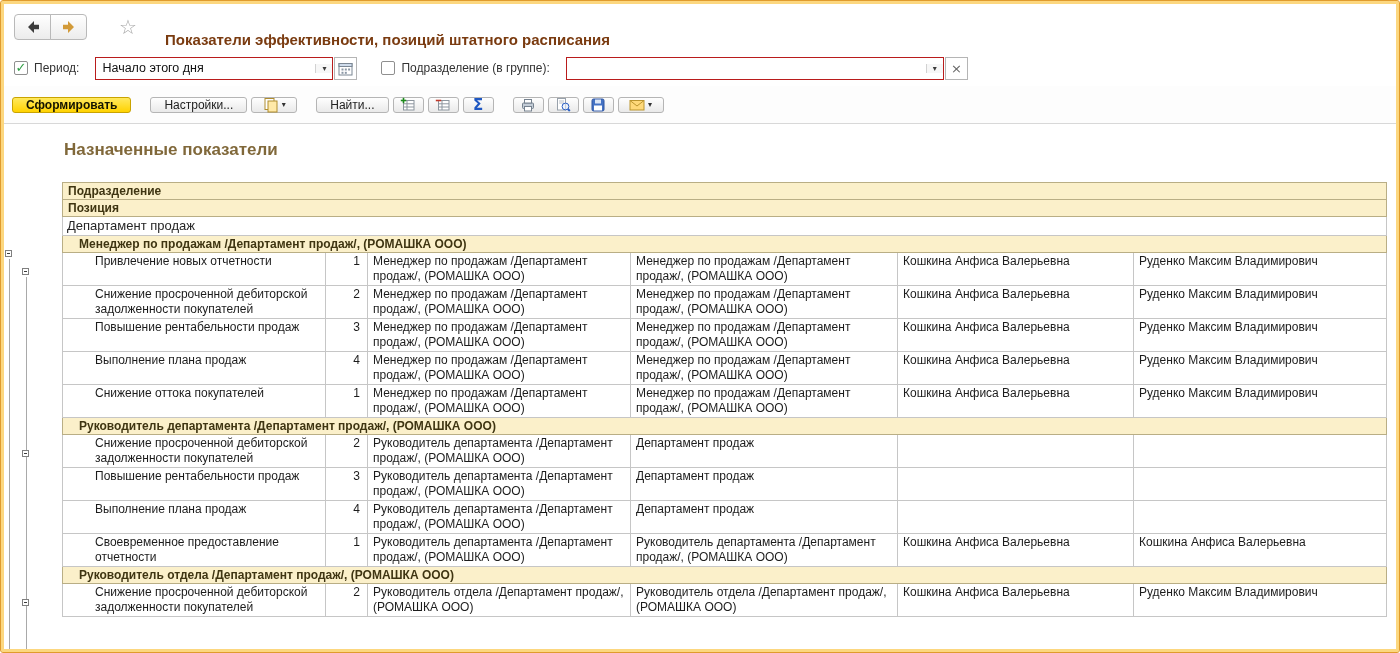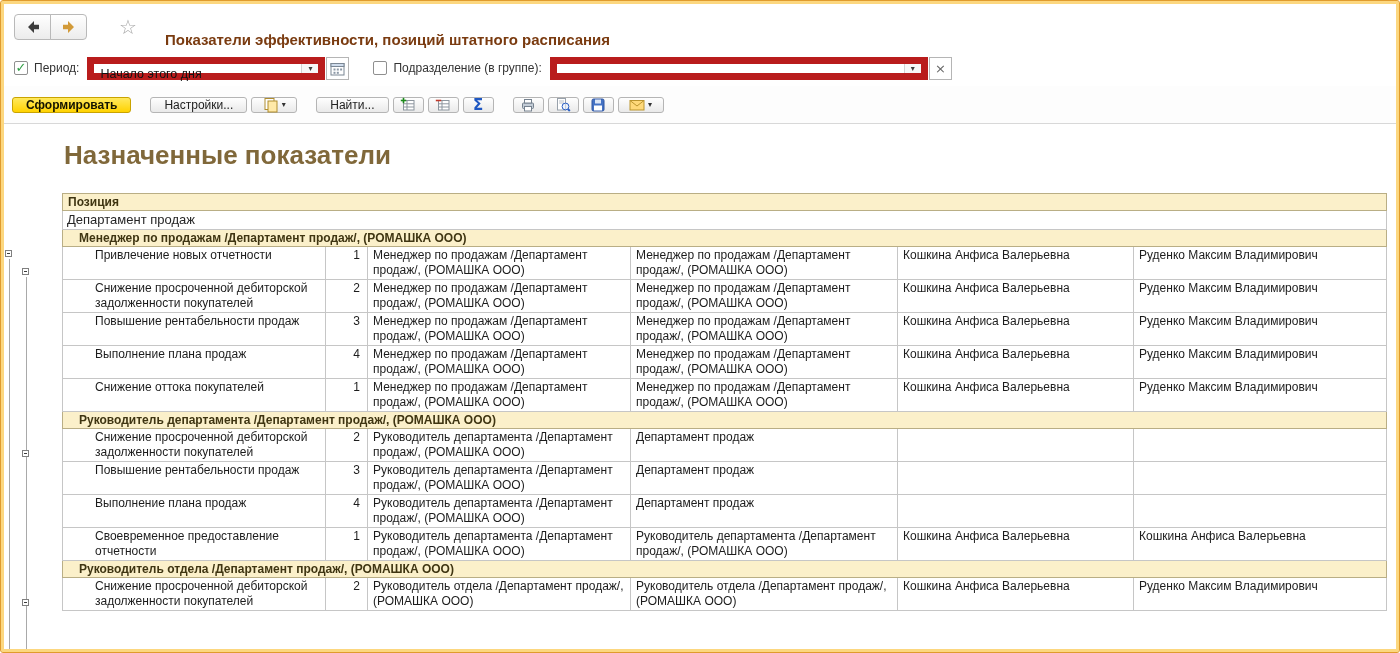--- a/index.html
+++ b/index.html
@@ -20,21 +20,21 @@
   .star{margin-left:32px;font-size:20px;color:#a9a9a9;line-height:1;}
   .win-title{margin-left:28px;font-size:15px;font-weight:bold;color:#7a3b10;white-space:nowrap;margin-top:24px;}
   .glyph{font-family:"DejaVu Sans",sans-serif;}
 
   
   .filterbar{height:36px;display:flex;align-items:center;padding:0 14px;background:#fff;}
   .checkbox{width:14px;height:14px;border:1px solid #8f8f8f;border-radius:2px;background:#fff;
     display:inline-flex;align-items:center;justify-content:center;flex:none;}
   .check{color:#2f9e44;font-size:13px;font-weight:bold;line-height:1;margin-top:-1px;}
   .flabel{margin-left:6px;font-size:12px;color:#333;white-space:nowrap;}
-  .combo{margin-left:8px;height:23px;border:7px solid #b91c1c;background:#fff;display:flex;align-items:flex-start;flex:none;}
+  .combo{margin-left:16px;height:23px;border:1px solid #b91c1c;background:#fff;display:flex;align-items:center;flex:none;}
   .combo-text{flex:1;padding:0 6px;font-size:12.5px;line-height:21px;color:#111;white-space:nowrap;overflow:hidden;}
   .combo-btn{width:17px;border-left:1px solid #d2d2d2;background:#f7f7f7;display:flex;align-items:center;justify-content:center;}
   .combo-btn .dd{font-size:8px;color:#3c3c3c;}
   .mini-btn{width:23px;height:23px;border:1px solid #b5b5b5;background:#fff;display:flex;
     align-items:center;justify-content:center;padding:0;margin-left:1px;font-size:13px;color:#666;}
   .gap22{width:24px;flex:none;}
 
   
   .toolbar{height:38px;display:flex;align-items:center;padding:0 12px;gap:4px;background:#fdfdfd;
     border-bottom:1px solid #d8d8d8;}
@@ -48,21 +48,21 @@
   .sigma{color:#1f57c2;font-weight:bold;font-size:15px;}
   .tb-gap{width:11px;flex:none;}
 
   
   .report{position:relative;height:529px;display:flex;overflow:hidden;background:#fff;}
   .gutter{width:62px;position:relative;flex:none;}
   .tree-box{position:absolute;width:7px;height:7px;border:1px solid #7f7f7f;background:#fff;z-index:2;}
   .tree-box::after{content:"";position:absolute;left:1px;right:1px;top:2px;border-top:1px solid #3c3c3c;}
   .tree-line{position:absolute;width:0;border-left:1px solid #a9a9a9;z-index:1;}
   .report-body{flex:1;padding-top:12px;overflow:hidden;}
-  .report-title{font-size:26px;font-weight:bold;color:#80683a;margin:4px 0 22px 2px;}
+  .report-title{font-size:17px;font-weight:bold;color:#80683a;margin:4px 0 22px 2px;}
 
   table.grid{border-collapse:collapse;table-layout:fixed;width:1324px;}
   table.grid td{border:1px solid #c6c6c6;font-size:12px;color:#1c1c1c;padding:0 5px;
     vertical-align:top;line-height:15px;overflow:hidden;}
   tr.meta td, tr.cols td{background:#fbf0ca;border-color:#b9ae85;font-weight:bold;color:#3f3512;
     height:16px;line-height:16px;white-space:nowrap;}
   tr.group1 td{font-size:13px;color:#262626;height:18px;line-height:18px;padding-left:4px;white-space:nowrap;}
   tr.group2 td{background:#fbf0ca;border-color:#b9ae85;font-weight:bold;color:#3f3512;
     height:16px;line-height:16px;padding-left:16px;white-space:nowrap;}
   tr.data td{height:33px;padding-top:1px;}
@@ -216,20 +216,23 @@
         <colgroup>
           <col style="width:263px">
             <col style="width:42px">
             <col style="width:263px">
           <col style="width:267px">
             <col style="width:236px">
             <col style="width:253px">
         </colgroup>
         <tbody>
           <tr class="meta">
+            <td colspan="6">Подразделение</td>
+          </tr>
+          <tr class="meta">
             <td colspan="6">Позиция</td>
           </tr>
           <tr class="group1">
             <td colspan="6">Департамент продаж</td>
           </tr>
 
         <tr class="group2">
               <td colspan="6">Менеджер по продажам /Департамент продаж/, (РОМАШКА ООО)</td>
             </tr>
             <tr class="data">

